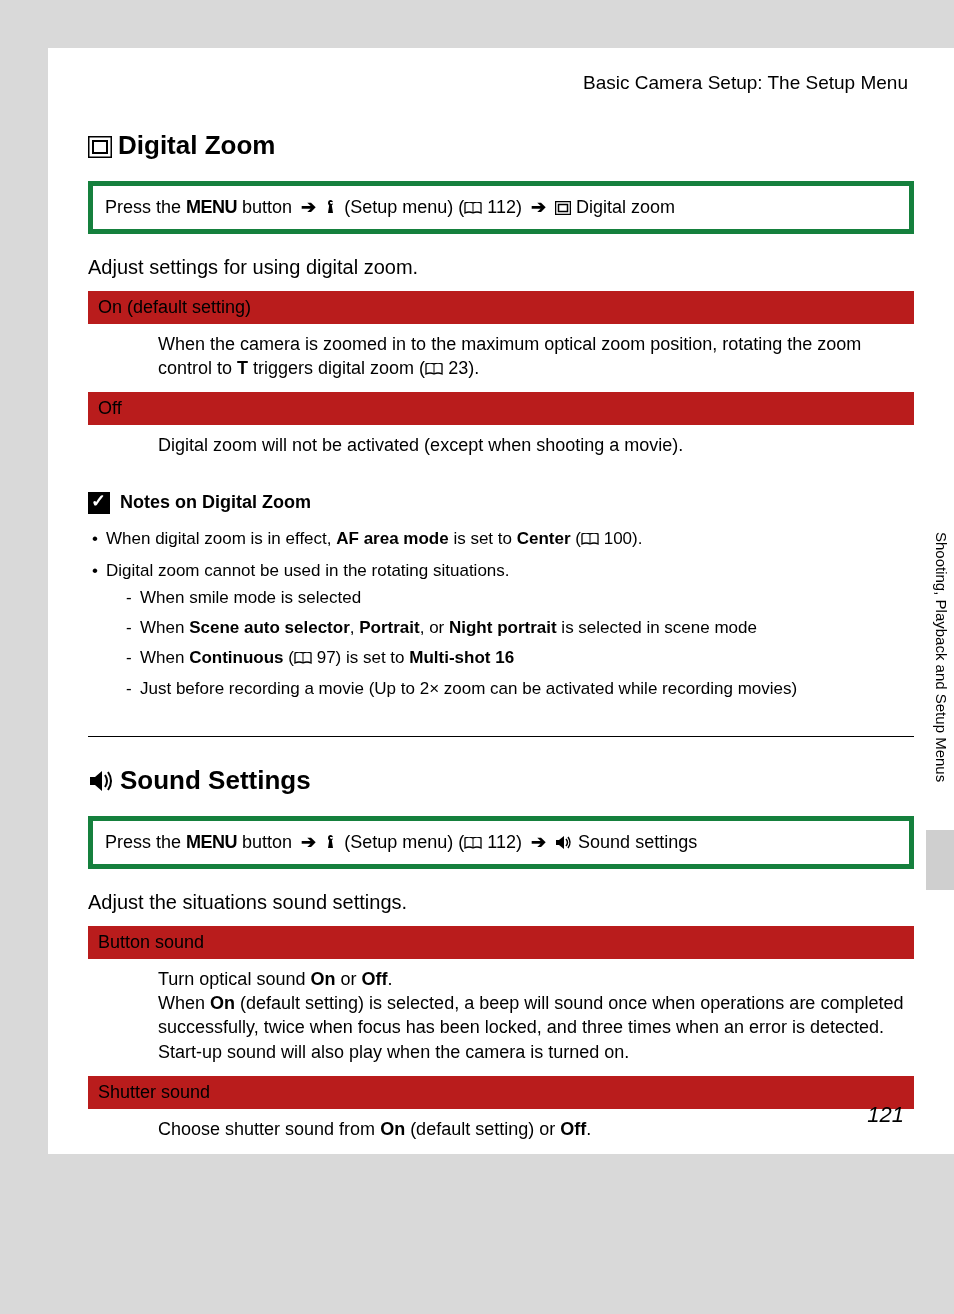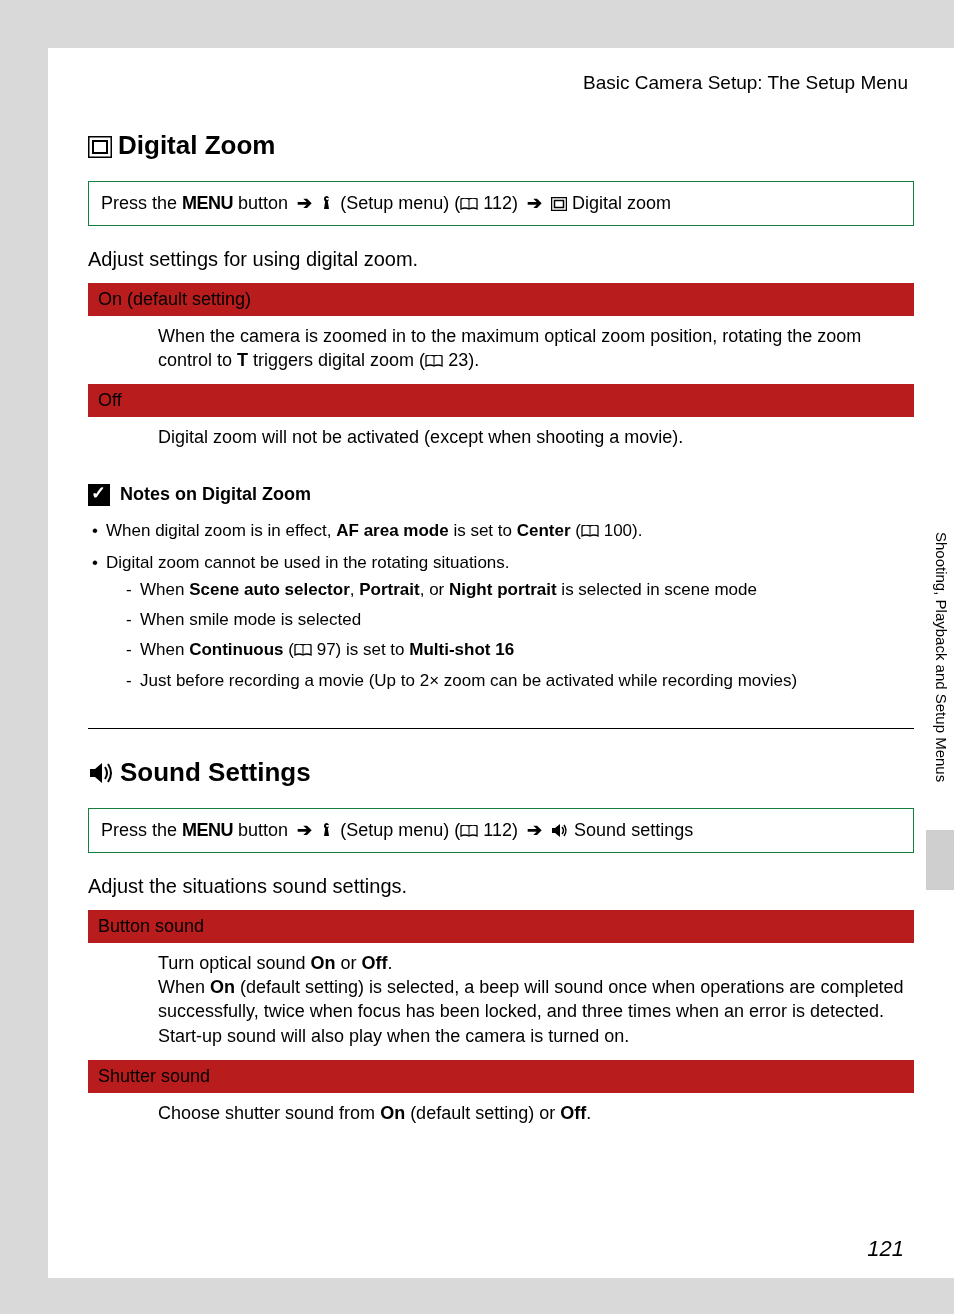--- a/index.html
+++ b/index.html
@@ -10,42 +10,42 @@
     height: 1314px;
     position: relative;
     color: #000;
   }
   .page {
     background: #fff;
     position: absolute;
     left: 48px;
     top: 48px;
     width: 906px;
-    height: 1230px;
+    height: 1106px;
     padding: 24px 40px 0 40px;
   }
   .header-line {
     text-align: right;
     font-size: 19px;
     color: #000;
     margin-bottom: 36px;
     margin-right: 6px;
   }
   .section-title {
     font-size: 26px;
     font-weight: bold;
     margin-bottom: 18px;
   }
   .section-title .icon {
     display: inline-block;
     vertical-align: middle;
     margin-right: 6px;
   }
   .nav-box {
-    border: 1px solid #15803d;
+    border: 5px solid #15803d;
     padding: 9px 12px;
     font-size: 18px;
     margin-bottom: 22px;
     line-height: 1.4;
   }
   .intro {
     font-size: 20px;
     margin-bottom: 12px;
     margin-top: 16px;
   }
@@ -101,21 +101,21 @@
     font-size:15px;
     text-align:left;
     padding-top:2px;
     padding-right:4px;
   }
   .side-tab-bot {
     background:#cfcfcf; width:28px; height:60px;
   }
   .page-num {
     position:absolute;
-    right:50px; bottom:16px;
+    right:50px; bottom:26px;
     font-style:italic;
     font-size:22px;
   }
   .book-icon { font-size:15px; }
   svg { display:inline-block; vertical-align:-2px; }
   .bold { font-weight:bold; }
   .t-letter { font-weight:bold; font-family:"Arial Black", Arial, sans-serif; }
 </style>
 </head>
 <body>
@@ -165,24 +165,24 @@
     <ul class="notes">
       <li>
         <span>When digital zoom is in effect, </span><span class="bold">AF area mode</span><span> is set to </span><span class="bold">Center</span><span> (</span><span class="book-icon"><svg width="18" height="13">
               <path d="M1 1 Q5 -1 9 1 Q13 -1 17 1 L17 11 Q13 9 9 11 Q5 9 1 11 Z" fill="none" stroke="#000" stroke-width="1.3"></path>
               <line x1="9" y1="1" x2="9" y2="11" stroke="#000" stroke-width="1"></line>
             </svg></span><span> 100).</span>
       </li>
       <li>
         <span>Digital zoom cannot be used in the rotating situations.</span>
         <ul class="sub">
+          <li>When smile mode is selected</li>
           <li>
             <span>When </span><span class="bold">Scene auto selector</span><span>, </span><span class="bold">Portrait</span><span>, or </span><span class="bold">Night portrait</span><span> is selected in scene mode</span>
           </li>
-          <li>When smile mode is selected</li>
           <li>
             <span>When </span><span class="bold">Continuous</span><span> (</span><span class="book-icon"><svg width="18" height="13">
                   <path d="M1 1 Q5 -1 9 1 Q13 -1 17 1 L17 11 Q13 9 9 11 Q5 9 1 11 Z" fill="none" stroke="#000" stroke-width="1.3"></path>
                   <line x1="9" y1="1" x2="9" y2="11" stroke="#000" stroke-width="1"></line>
                 </svg></span><span> 97) is set to </span><span class="bold">Multi-shot 16</span>
           </li>
           <li>Just before recording a movie (Up to 2× zoom can be activated while recording movies)</li>
         </ul>
       </li>
     </ul>

